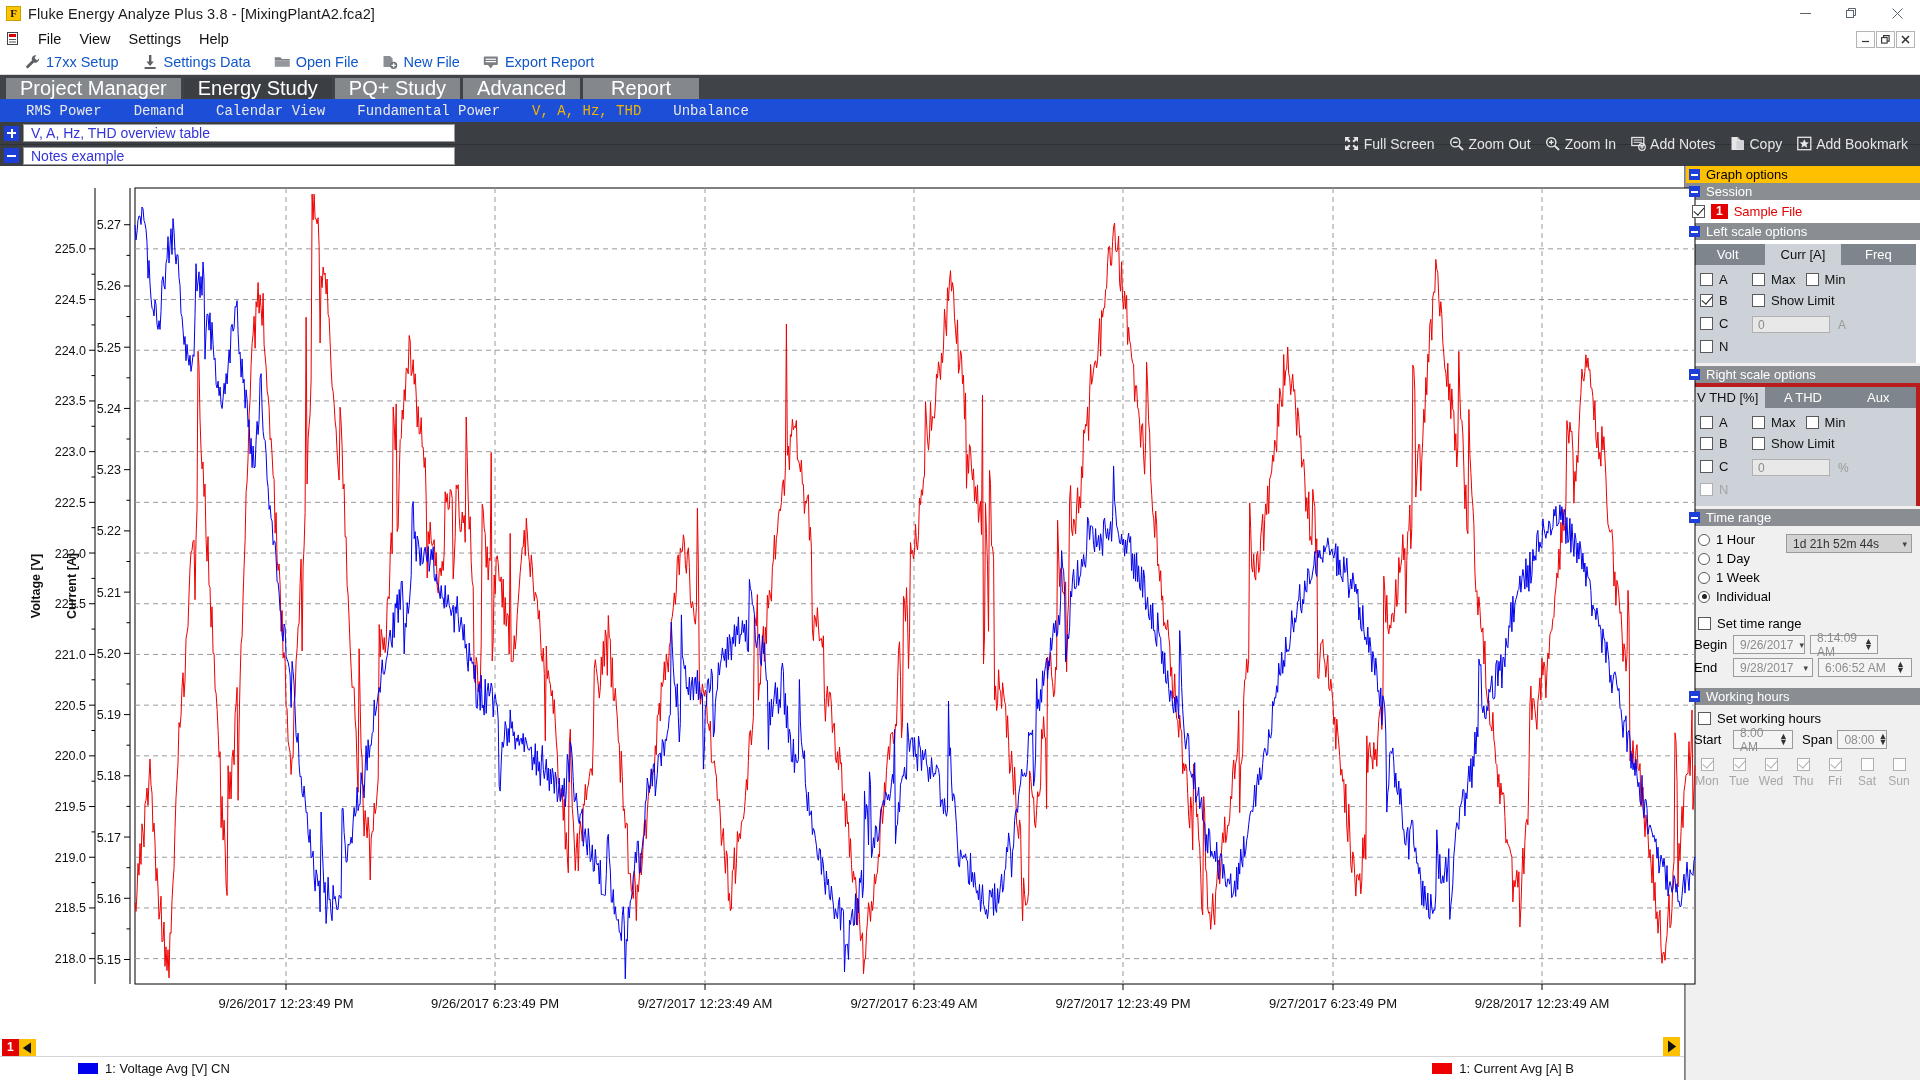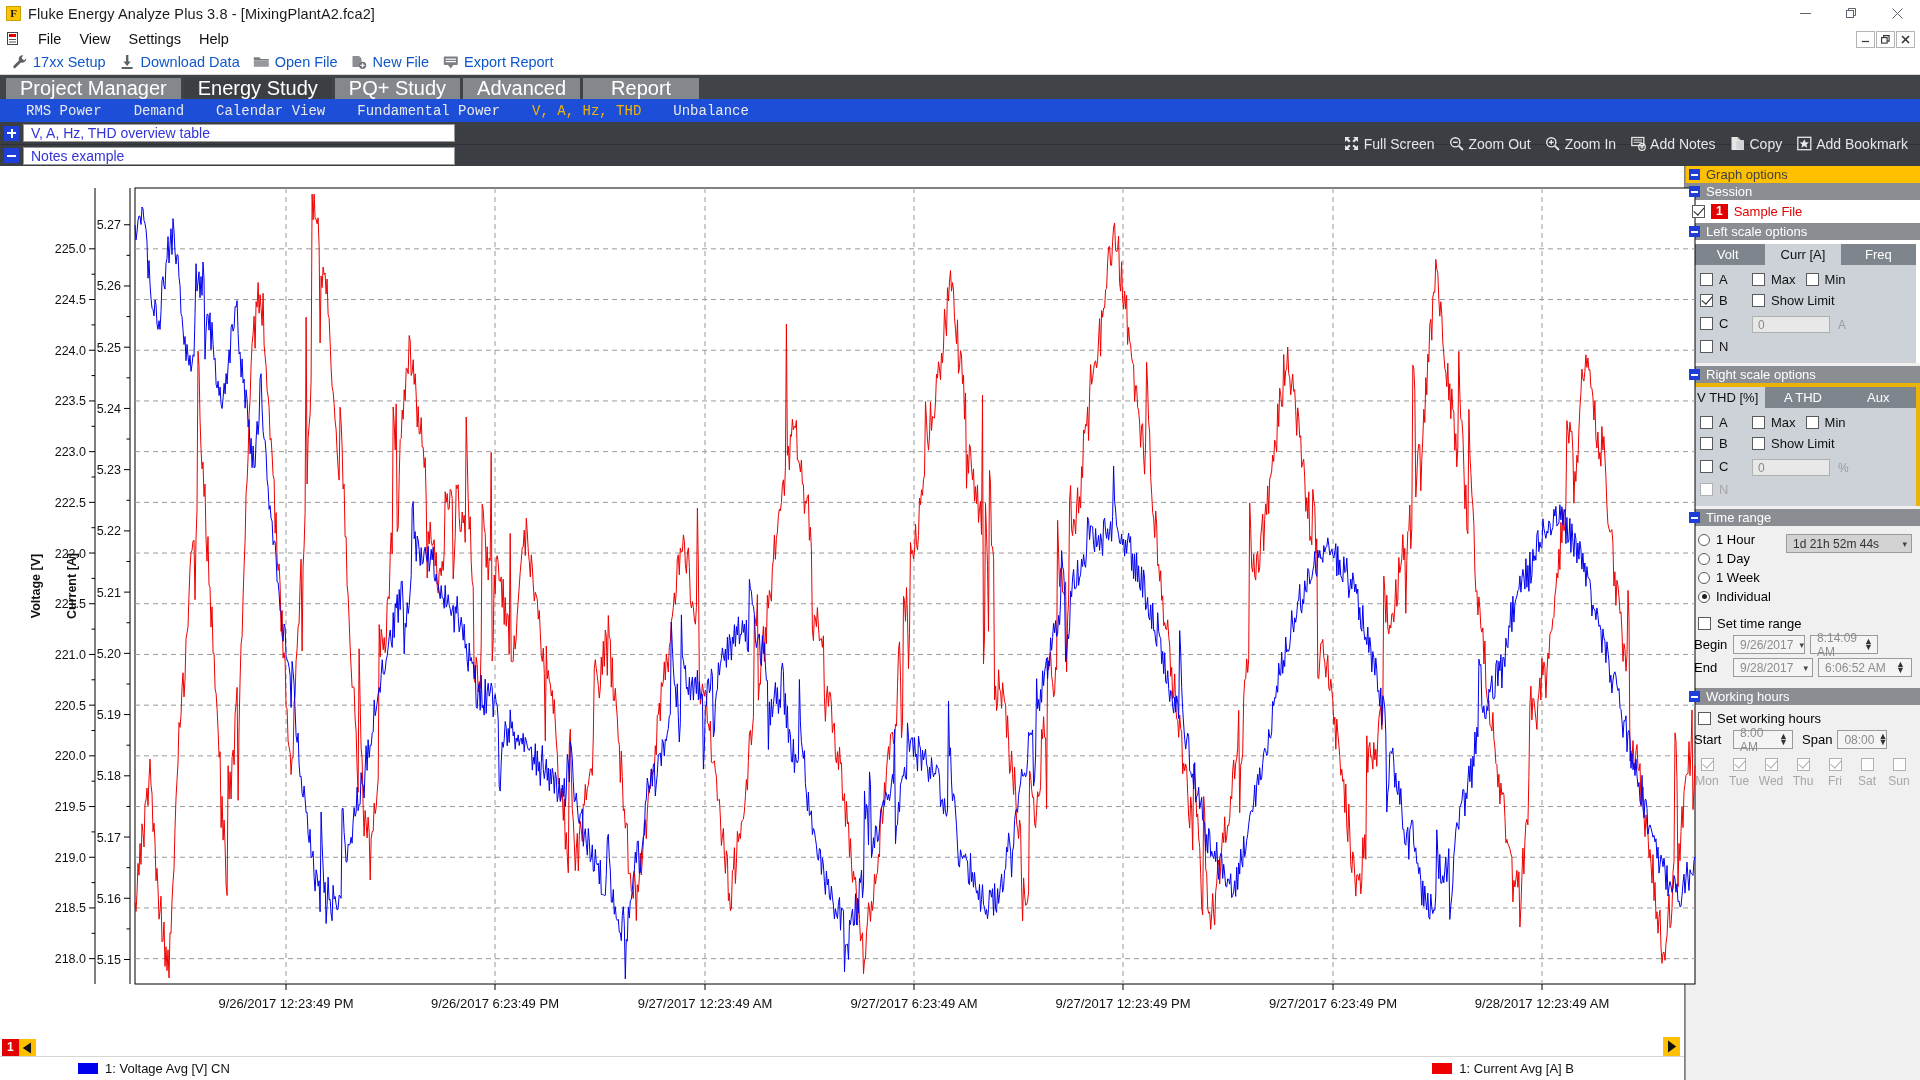--- a/index.html
+++ b/index.html
@@ -27,21 +27,21 @@
   .doc-icon { width:15px; height:15px; margin-right:8px; position:relative; }
   .doc-icon .pg { position:absolute; left:1px; top:0; width:11px; height:13px; background:#fff; border:1.2px solid #444; }
   .doc-icon .pg::before { content:""; position:absolute; left:1px; top:1.5px; width:7px; height:3px; background:#d00; }
   .doc-icon .pg::after { content:""; position:absolute; left:1px; top:6px; width:7px; height:1px; background:#555; box-shadow:0 2.5px 0 #555; }
   .menu-item { padding:1px 9px; font-size:14.5px; color:#111; cursor:default; }
   .mdi-ctrls { margin-left:auto; display:flex; align-items:center; gap:1px; padding-right:5px; }
   .mdi-btn { width:19px; height:17px; border:1px solid #b4b4b4; background:#fdfdfd; display:flex; align-items:center; justify-content:center;
              font-size:11px; color:#333; line-height:1; }
 
   
-  .cmdbar { height:25px; display:flex; align-items:center; background:#fff; border-bottom:1px solid #d8d8d8; padding-left:8px; flex:0 0 25px; gap:2px; }
+  .cmdbar { height:25px; display:flex; align-items:center; background:#fff; border-bottom:1px solid #d8d8d8; padding-left:21px; flex:0 0 25px; gap:12px; }
   .cmd { display:flex; align-items:center; gap:5px; padding:1px 8px 1px 3px; color:#1057c8; font-size:14.5px; cursor:default; }
   .cmd .ic { width:17px; height:17px; display:flex; align-items:center; justify-content:center; }
   .cmd .ic svg { display:block; }
 
   
   .tabstrip { height:24px; background:#404448; display:flex; align-items:flex-end; padding-left:6px; flex:0 0 24px; gap:3px; }
   .tab { height:21px; min-width:116px; padding:0 14px; display:flex; align-items:center; justify-content:center;
          background:#84888c; color:#fff; font-size:20px; cursor:default; }
   .tab.active { background:#3b3f43; color:#fff; }
 
@@ -64,21 +64,21 @@
   .graphbar { position:absolute; right:0; top:132px; height:23px; display:flex; align-items:center; gap:2px; padding-right:6px; }
   .gbtn { display:flex; align-items:center; gap:4px; padding:1px 6px; color:#e6e6e6; font-size:14px; cursor:default; }
   .gbtn .gi { width:16px; height:16px; display:flex; align-items:center; justify-content:center; }
 
   
   .body { flex:1 1 auto; display:flex; min-height:0; background:#fff; }
   .chartwrap { flex:1 1 auto; position:relative; background:#fff; border-right:1px solid #808080; }
   .sidepanel { flex:0 0 186px; background:#f0f0f0; display:flex; flex-direction:column; border-left:1px solid #9a9a9a; }
 
   
-  .panel-head { height:17px; background:#ffc000; display:flex; align-items:center; padding-left:3px; font-size:13px; color:#404040; }
+  .panel-head { height:17px; background:#ffc000; display:flex; align-items:center; padding-left:3px; font-size:13px; color:#000000; }
   .panel-sub { height:17px; background:#8a8e93; display:flex; align-items:center; padding-left:3px; font-size:13px; color:#fff; }
   .mini-sq { width:11px; height:11px; background:#1d3fd8; position:relative; margin-right:6px; flex:0 0 11px; }
   .mini-sq::before { content:""; position:absolute; left:2px; top:4.5px; width:7px; height:2px; background:#fff; }
   .panel-body { background:#fff; padding:4px 6px; }
 
   .sessrow { display:flex; align-items:center; gap:6px; font-size:13px; }
   .sess-badge { background:#e20000; color:#fff; font-weight:bold; padding:0 5px; font-size:12px; line-height:15px; }
   .sess-name { color:#e20000; }
 
   .cb { width:13px; height:13px; border:1px solid #5a5a5a; background:#fff; display:inline-flex; align-items:center; justify-content:center;
@@ -204,21 +204,21 @@
       <span>17xx Setup</span>
     </div>
     <div class="cmd">
       <span class="ic">
         <svg width="16" height="16" viewBox="0 0 16 16">
             <rect x="7" y="1" width="2.4" height="7" fill="#5d6166"></rect>
             <polygon points="4.4,7.5 11.8,7.5 8.1,12 " fill="#5d6166"></polygon>
             <rect x="2.6" y="13" width="11" height="2" fill="#5d6166"></rect>
           </svg>
       </span>
-      <span>Download Data</span>
+      <span>Settings Data</span>
     </div>
     <div class="cmd">
       <span class="ic">
         <svg width="17" height="16" viewBox="0 0 17 16">
             <path d="M0.8 3.2h5.6l1.5 1.7h7.8v1.6H0.8z" fill="#7b7f84"></path>
             <path d="M0.8 6.4h15v6.4H0.8z" fill="#95999e"></path>
           </svg>
       </span>
       <span>Open File</span>
     </div>
@@ -565,21 +565,21 @@
               <span class="lbl">N</span>
             </span>
           </div>
         </div>
       </div>
 
       <div class="panel-sub" style="margin-top:3px">
         <span class="mini-sq"></span>
         <span>Right scale options</span>
       </div>
-      <div style="background:#eab308;padding:4px 4px 0;">
+      <div style="background:#b91c1c;padding:4px 4px 0;">
         <div class="scaletabs">
           <div class="sctab active">V THD [%]</div>
           <div class="sctab">A THD</div>
           <div class="sctab">Aux</div>
         </div>
         <div class="scalebox">
           <div class="optrow">
             <span class="optcol-l">
               <span class="cb"></span>
               <span class="lbl">A</span>

